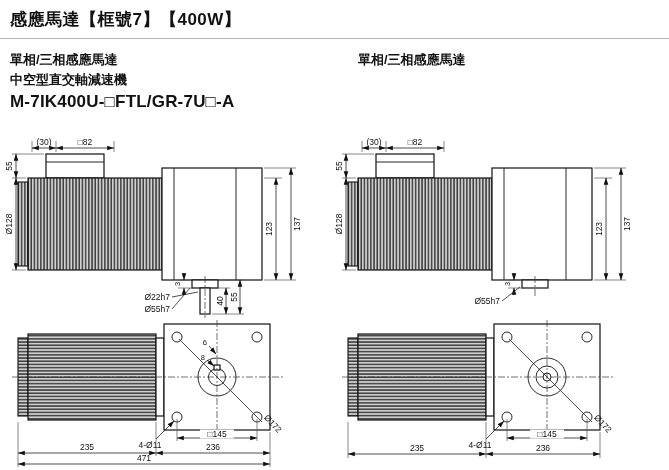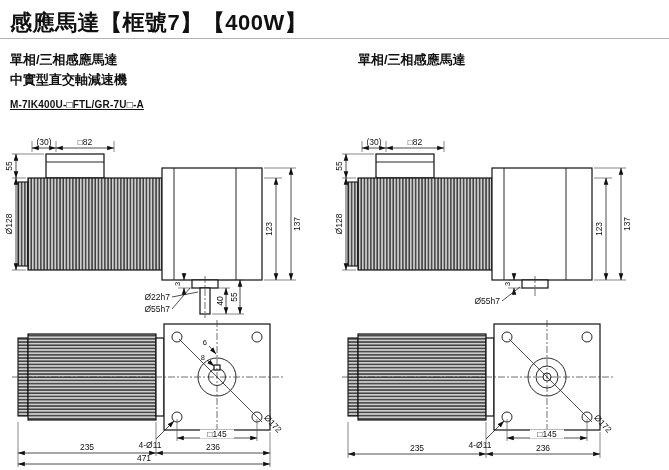--- a/index.html
+++ b/index.html
@@ -6,52 +6,52 @@
   html,body { width:669px; height:470px; }
   body {
     background:#ffffff;
     font-family:"Liberation Sans", sans-serif;
     color:#111;
     position:relative;
     overflow:hidden;
   }
   .title {
     position:absolute; left:10px; top:8px;
-    font-size:22px; font-weight:bold; letter-spacing:0.5px;
+    font-size:17px; font-weight:bold; letter-spacing:0.5px;
   }
   .rule {
     position:absolute; left:0; top:38px; width:669px; height:0;
     border-top:1px solid #b3b3b3;
   }
   .col {
     position:absolute; top:50px;
     font-size:13px; font-weight:bold; line-height:1.5;
   }
   .col-left { left:10px; }
   .col-right { left:358px; }
-  .col .model { font-size:10px; margin-top:8px; letter-spacing:0.2px;text-decoration:underline; }
+  .col .model { font-size:17px; margin-top:0; letter-spacing:0.2px; }
   .drawing { position:absolute; }
   svg text { font-family:"Liberation Sans", sans-serif; fill:#111; }
   .dts { font-size:8.5px; }
   .dtt { font-size:7.5px; }
   .ol  { fill:#ffffff; stroke:#111; stroke-width:1.2; }
   .oln { fill:none; stroke:#111; stroke-width:0.9; }
   .dim { stroke:#222; stroke-width:0.8; fill:none; }
   .ext { stroke:#555; stroke-width:0.7; }
   .cl  { stroke:#333; stroke-width:0.7; stroke-dasharray:7 2 2 2; fill:none; }
 </style>
 </head>
 <body>
 
 <div class="title">感應馬達【框號7】【400W】</div>
 <div class="rule"></div>
 
 <div class="col col-left">
   <div>單相/三相感應馬達</div>
-  <div>中實型直交軸減速機</div>
+  <div>中空型直交軸減速機</div>
   <div class="model">M-7IK400U-□FTL/GR-7U□-A</div>
 </div>
 
 <div class="col col-right">
   <div>單相/三相感應馬達</div>
 </div>
 
 <svg class="drawing" style="left:4px; top:136px;" width="335" height="184" viewBox="0 0 335 184">
   <defs>
     <marker id="ar1" viewBox="0 0 10 10" refX="9.5" refY="5" markerWidth="9" markerHeight="9" orient="auto-start-reverse">

